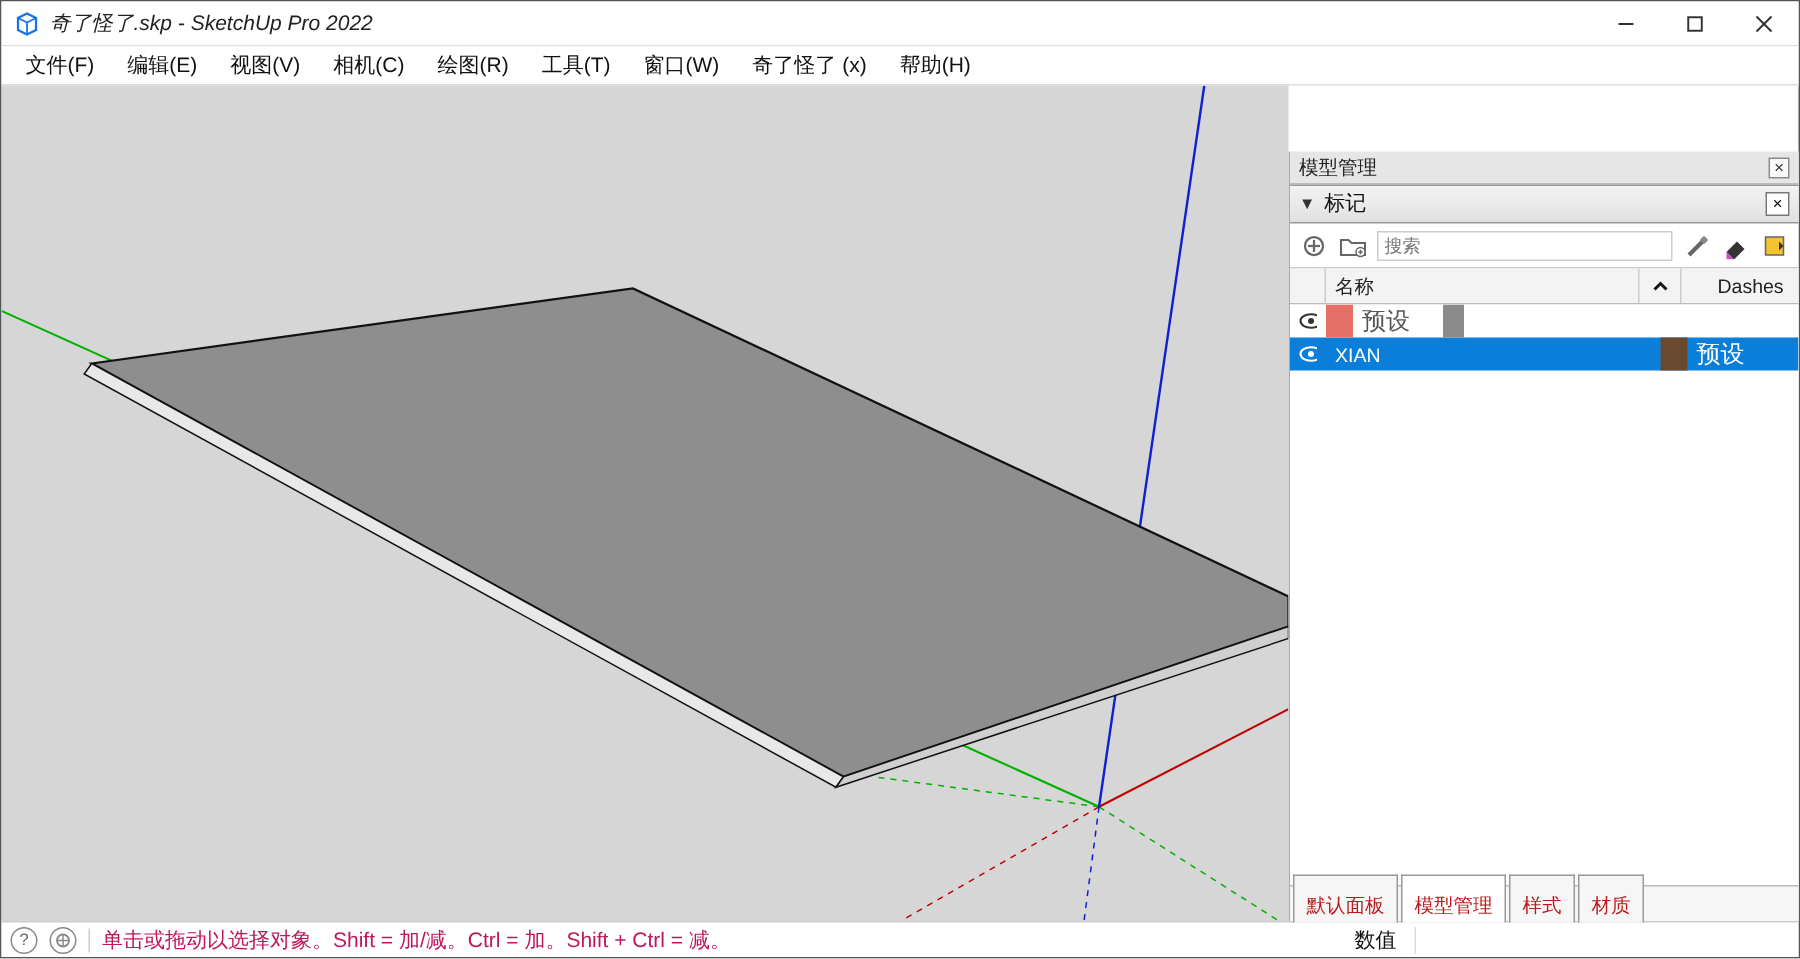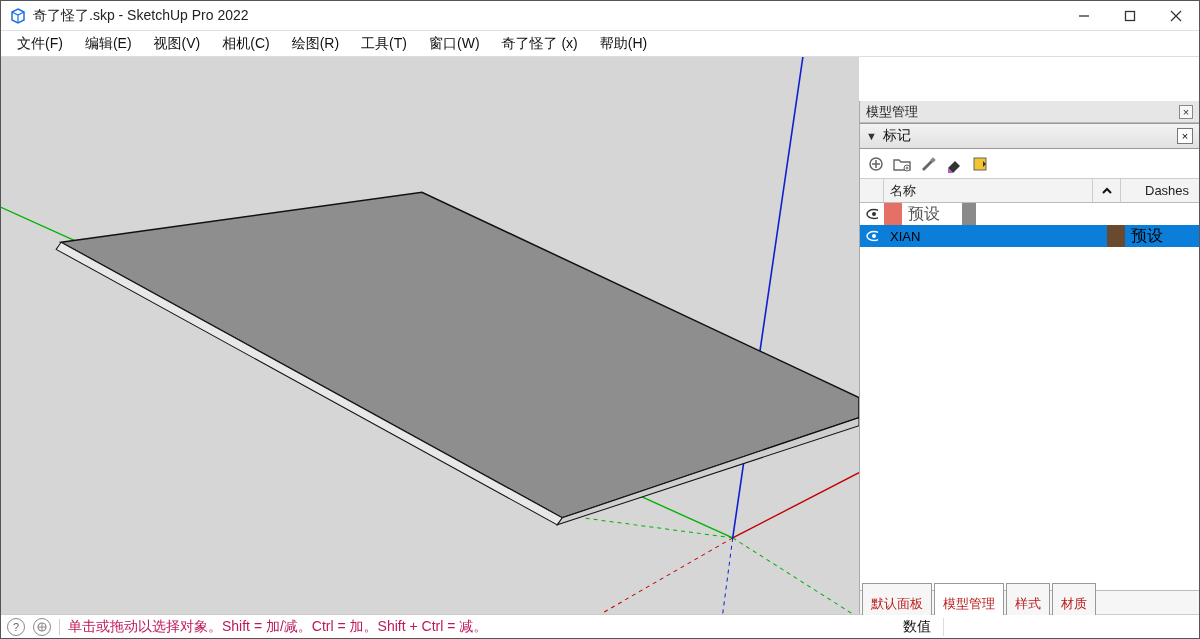--- a/index.html
+++ b/index.html
@@ -1,18 +1,18 @@
 <!DOCTYPE html>
 <html><head>
 <meta charset="utf-8">
 <style>
   * { box-sizing: border-box; margin: 0; padding: 0; font-family: "Microsoft YaHei", sans-serif; font-size: 13px; }
   html, body { width: 1200px; height: 639px; overflow: hidden; background: #fff; }
   .window { width: 1200px; height: 639px; display: flex; flex-direction: column; border: 1px solid #555; background: #fff; }
-  .titlebar { height: 30px; display: flex; align-items: center; background: #fff; border-bottom: 1px solid #e0e0e0; }
+  .titlebar { height: 30px; display: flex; align-items: center; background: #fff; border-bottom: 1px solid #e0e0e0; font-style: italic; }
   .titlebar .app-icon { width: 18px; height: 18px; margin: 0 6px 0 8px; display:flex; align-items:center; justify-content:center;}
   .titlebar .title { flex: 1; font-size: 14px; color: #222; }
   .win-btns { display: flex; height: 100%; }
   .win-btn { width: 46px; height: 100%; display: flex; align-items: center; justify-content: center; color: #333; }
   .menubar { height: 26px; display: flex; align-items: center; padding: 0 6px; gap: 2px; background: #fff; border-bottom: 1px solid #ddd; }
   .menu-item { padding: 2px 10px; font-size: 14px; color: #111; }
   .workspace { flex: 1; display: flex; min-height: 0; }
   .viewport { flex: 1; position: relative; background: #d6d6d6; overflow: hidden; }
   .viewport svg { position: absolute; inset: 0; width: 100%; height: 100%; }
   .sidebar { width: 340px; display: flex; flex-direction: column; border-left: 1px solid #aaa; background: #fff; margin-top: 44px; }
@@ -29,21 +29,21 @@
   .eraser-icon { position:relative; }
   .table-header { height: 24px; display:flex; align-items:center; background:#f3f3f3; border-bottom:1px solid #bbb; }
   .th-cell { height:100%; display:flex; align-items:center; padding:0 6px; color:#222; border-right:1px solid #ccc; font-size:13px;}
   .th-eye { width:24px; }
   .th-name { flex:1; }
   .th-caret { width:28px; justify-content:center;}
   .th-swatch { width:18px; border-right:none;}
   .th-dashes { width:60px; border-right:none;}
   .rows { flex:1; overflow:auto; background:#fff;}
   .row { height:22px; display:flex; align-items:center; }
-  .row.sel { background:#0a7ed9; color:#000000; }
+  .row.sel { background:#0a7ed9; color:#ffffff; }
   .row .cell { height:100%; display:flex; align-items:center; padding:0 6px;}
   .row .c-eye { width:24px; justify-content:center;}
   .row .c-name { flex:1; }
   .row .c-swatch { width:18px; padding:0;}
   .row .c-swatch .sw { width:100%; height:100%; }
   .row .c-dashes { width:60px; font-size:16px;}
   .row .c-db { width:14px; padding:0;}
   .row .c-db .dbsw { width:100%; height:100%; background:#8a8a8a;}
   .row:not(.sel) .c-dashes { color:#555; }
   .tabs { height: 24px; display:flex; align-items:flex-end; background:#f6f6f6; border-top:1px solid #bbb; padding:0 2px;}
@@ -144,20 +144,21 @@
             </svg>
         </span>
         <span class="tool-icon">
           <svg width="18" height="16">
               <path d="M1 4 L6 4 L8 6 L17 6 L17 14 L1 14 Z" fill="none" stroke="#666" stroke-width="1.4"></path>
               <circle cx="14" cy="12" r="3" fill="#fff" stroke="#666" stroke-width="1"></circle>
               <line x1="14" y1="10.5" x2="14" y2="13.5" stroke="#666" stroke-width="1"></line>
               <line x1="12.5" y1="12" x2="15.5" y2="12" stroke="#666" stroke-width="1"></line>
             </svg>
         </span>
+        <input class="search-input" placeholder="搜索" style="">
         <span class="tool-icon">
           <svg width="18" height="18">
               <path d="M3 14 L12 5 L14 7 L5 16 Z" fill="#666"></path>
               <rect x="12" y="3" width="4" height="4" fill="#888" transform="rotate(45 14 5)"></rect>
             </svg>
         </span>
         <span class="tool-icon eraser-icon">
           <svg width="18" height="18">
               <path d="M3 13 L10 6 L15 11 L8 18 Z" fill="#333"></path>
               <path d="M3 13 L8 18 L3 18 Z" fill="#c94fc0"></path>

